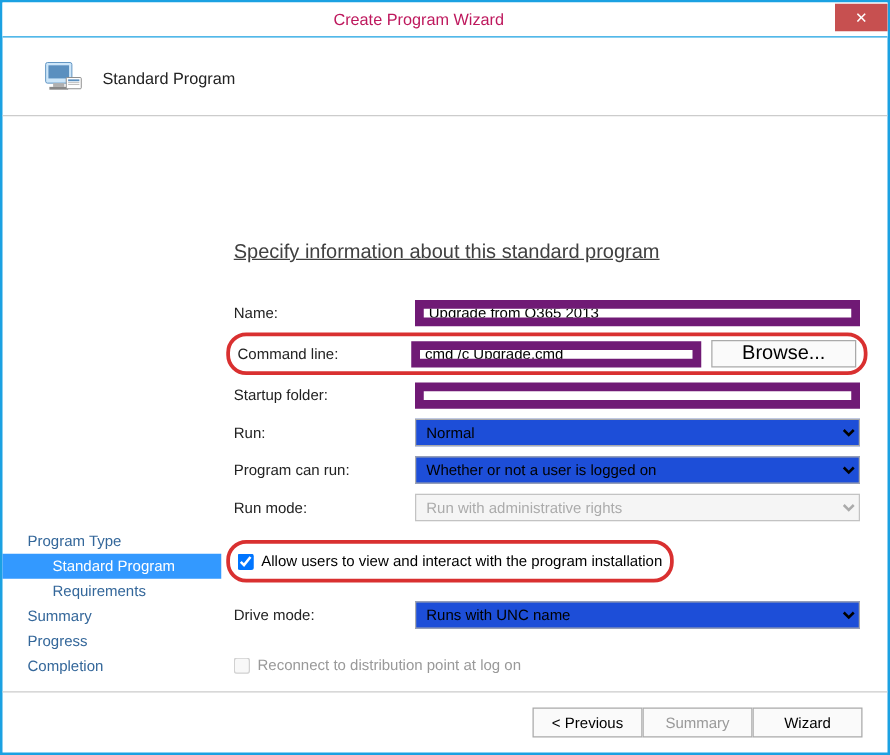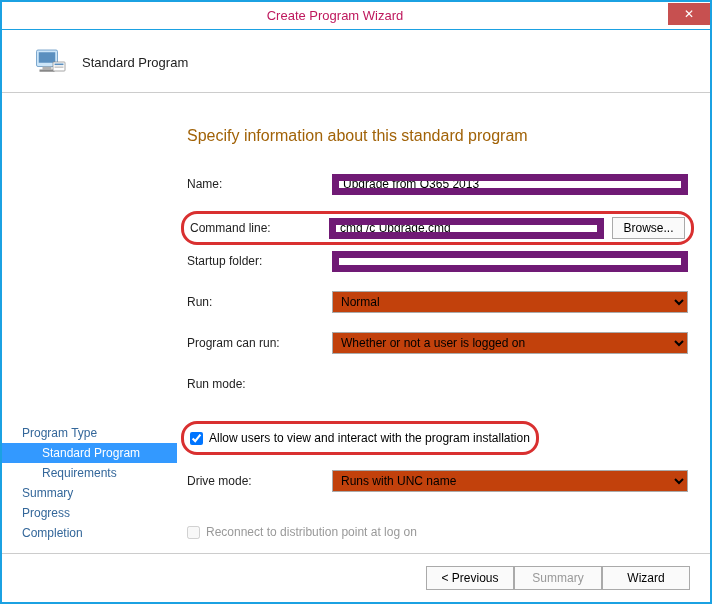--- a/index.html
+++ b/index.html
@@ -86,28 +86,29 @@
     color: #fff;
   }
   .content {
     flex: 1;
     padding: 12px 22px 10px 10px;
     position: relative;
     display: flex;
     flex-direction: column;
   }
   .page-title {
-    color: #a16207;
+    color: #404040;
     font-size: 16px;
     margin: 4px 0 28px 0;
+    text-decoration: underline;
   }
   .form-row {
     display: flex;
     align-items: center;
-    margin-bottom: 19px;
+    margin-bottom: 8px;
     min-height: 22px;
   }
   .form-label {
     width: 145px;
     color: #222;
     font-size: 12px;
   }
   .form-input {
     flex: 1;
     height: 21px;
@@ -116,34 +117,34 @@
     font-size: 12px;
     font-family: inherit;
     text-decoration: underline;
   }
   .form-select {
     flex: 1;
     height: 22px;
     border: 1px solid #aaa;
     font-size: 12px;
     font-family: inherit;
-    background: #c2410c;
+    background: #1d4ed8;
     padding: 0 4px;
   }
   .form-select[disabled] {
     background: #f2f2f2;
     color: #888;
   }
   .browse-btn {
-    width: 73px;
+    width: 116px;
     height: 22px;
     margin-left: 8px;
     border: 1px solid #aaa;
     background: #fafafa;
-    font-size: 12px;
+    font-size: 16px;
     cursor: pointer;
   }
   .highlight-box {
     border: 3px solid #d93030;
     border-radius: 16px;
     padding: 3px 6px;
     margin: -3px -6px 5px -6px;
   }
   .checkbox-row {
     display: flex;
@@ -256,20 +257,23 @@
 
       <div class="form-row">
         <div class="form-label">Program can run:</div>
         <select class="form-select">
           <option>Whether or not a user is logged on</option>
         </select>
       </div>
 
       <div class="form-row">
         <div class="form-label">Run mode:</div>
+        <select class="form-select" disabled="">
+          <option>Run with administrative rights</option>
+        </select>
       </div>
 
       <div class="spacer"></div>
 
       <div class="highlight-box" style="display:inline-block;width:fit-content;">
         <div class="checkbox-row">
           <input type="checkbox" checked="" style="">
           <span>Allow users to view and interact with the program installation</span>
         </div>
       </div>

